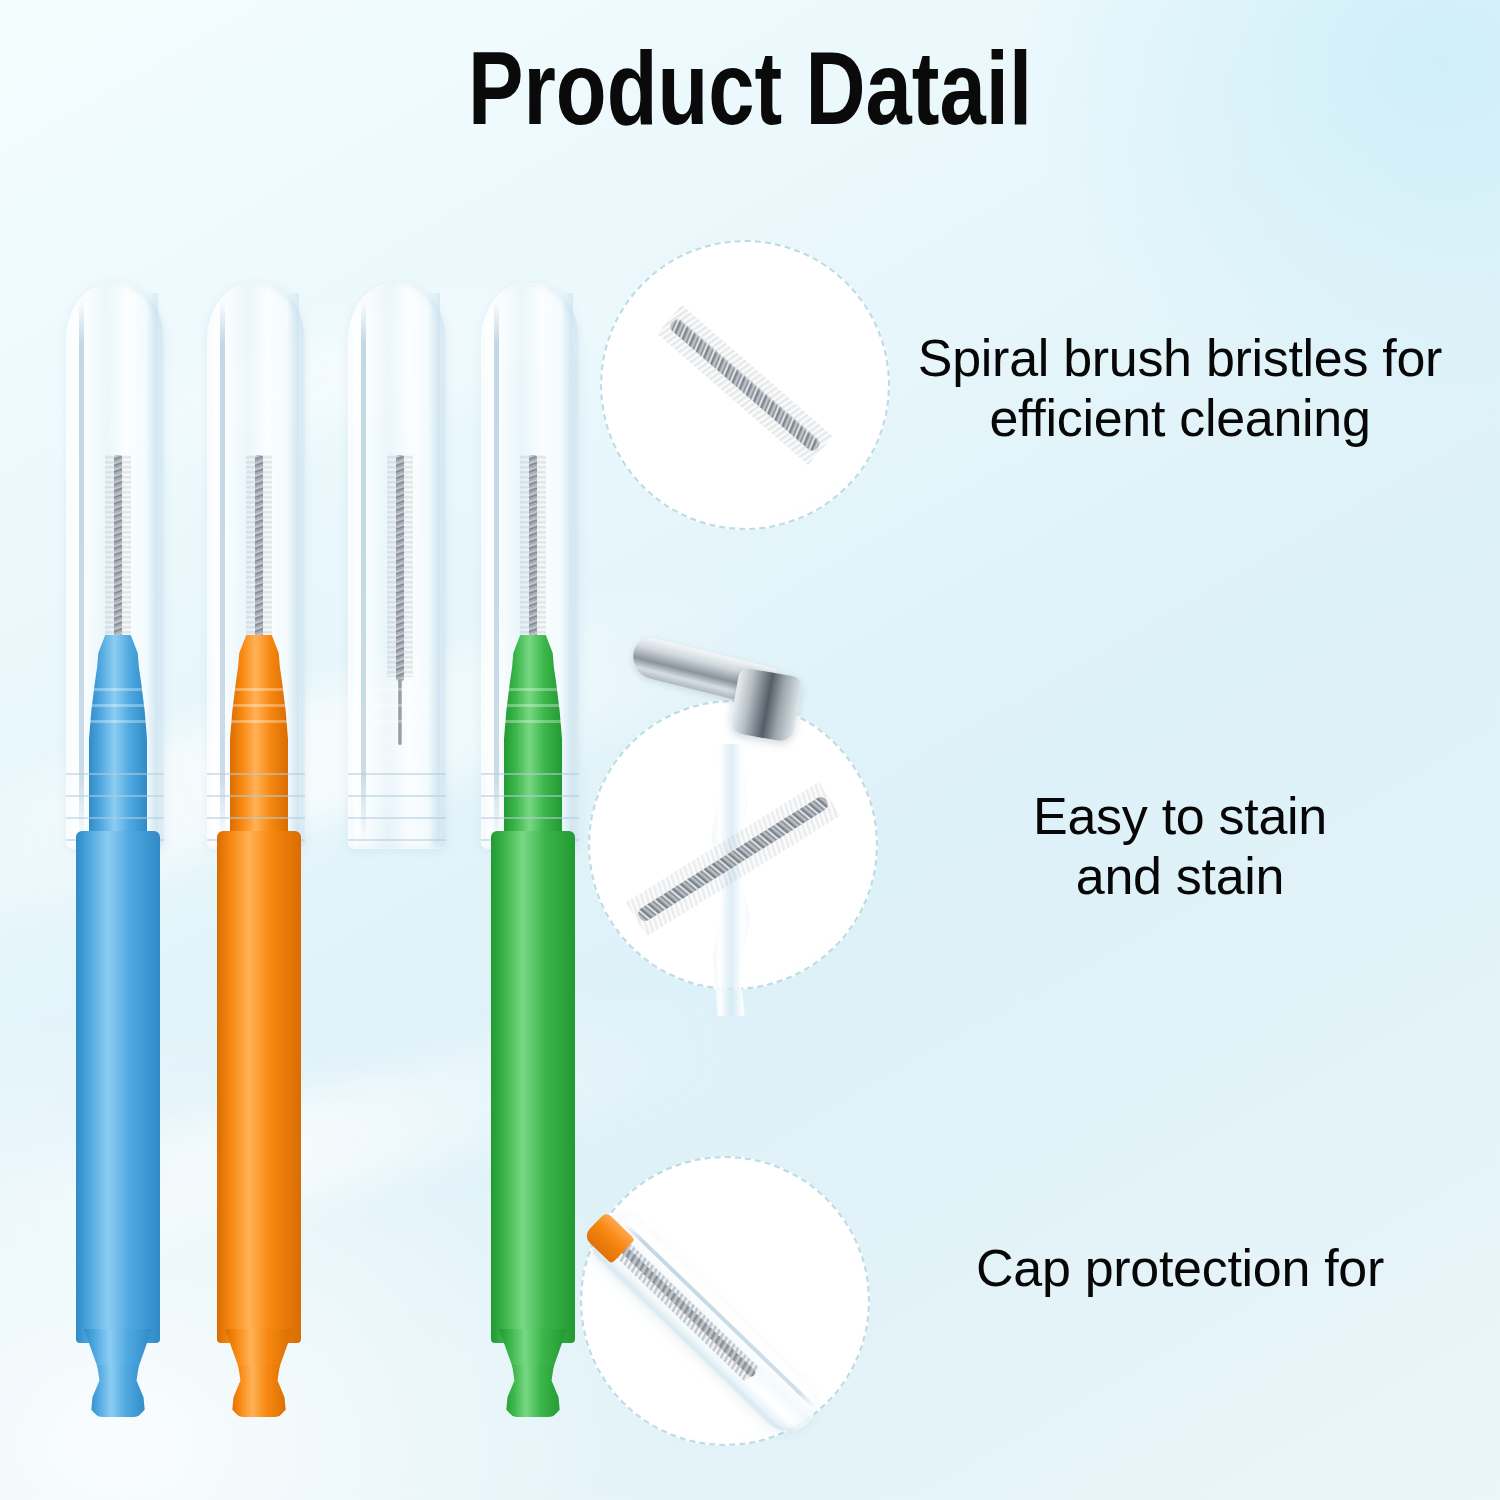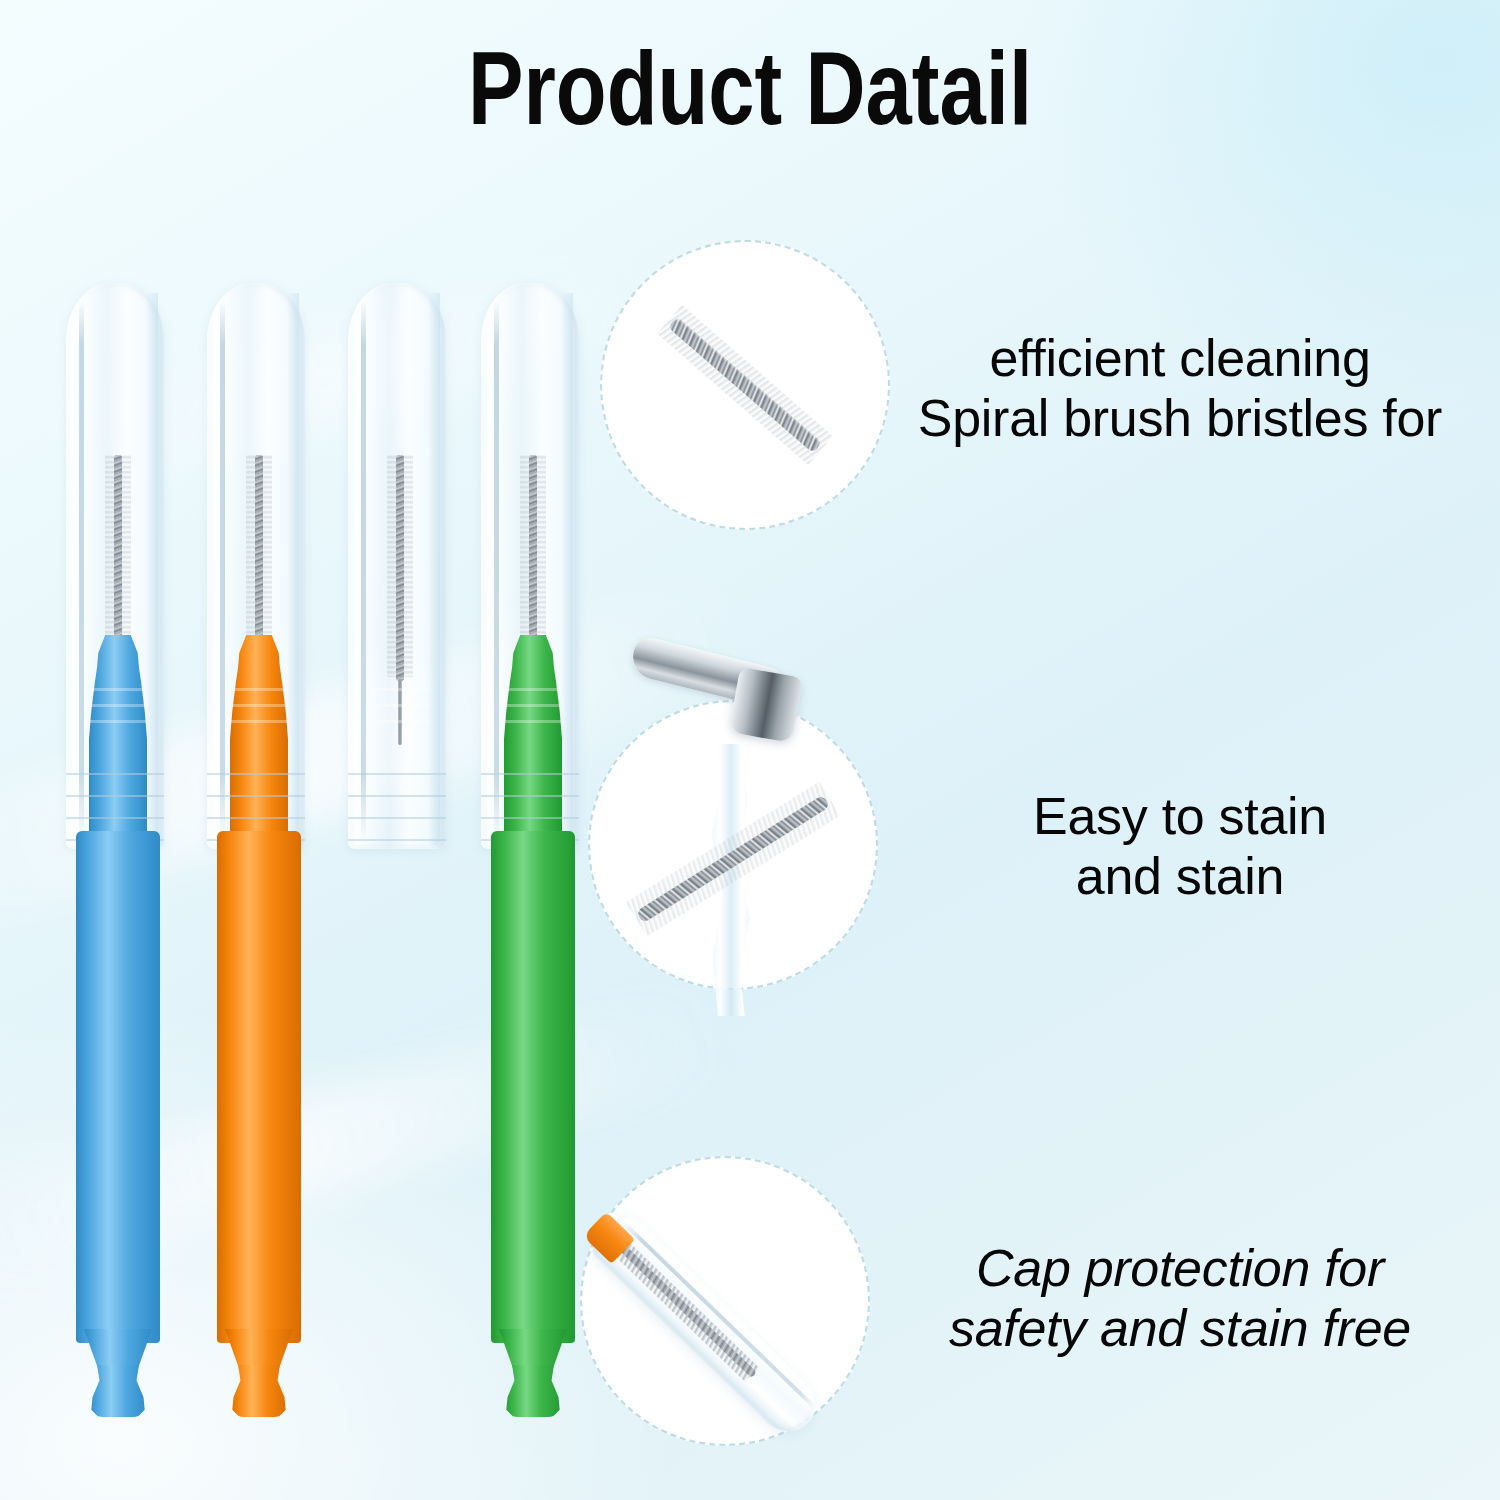--- a/index.html
+++ b/index.html
@@ -480,22 +480,22 @@
 
   <div class="feature">
     <div class="circle-wrap" id="circle-1" style="left: 600px; top: 240px; width: 290px; height: 290px;">
       <div class="circle"></div>
       <div class="spiral-brush">
         <div class="sb-fuzz"></div>
         <div class="sb-core"></div>
       </div>
     </div>
     <div class="feature-text" id="text-1" style="left: 860px; top: 328px; width: 640px;">
+      <div>Spiral brush bristles for</div>
       <div>efficient cleaning</div>
-      <div>Spiral brush bristles for</div>
     </div>
   </div>
 
   <div class="feature">
     <div class="circle-wrap" id="circle-2" style="left: 588px; top: 700px; width: 290px; height: 290px;">
       <div class="circle"></div>
       <div class="faucet">
         <div class="faucet-arm"></div>
         <div class="faucet-head"></div>
       </div>
@@ -517,19 +517,18 @@
       <div class="capped">
         <div class="capped-inner">
           <div class="capped-tube"></div>
           <div class="capped-edge"></div>
           <div class="capped-bristles"></div>
           <div class="capped-wire"></div>
           <div class="capped-handle"></div>
         </div>
       </div>
     </div>
-    <div class="feature-text" id="text-3" style="left: 860px; top: 1238px; width: 640px; font-style: italic;">
+    <div class="feature-text" id="text-3" style="left: 860px; top: 1238px; width: 640px;">
       <div>Cap protection for</div>
-      <div>safety and stain free</div>
     </div>
   </div>
 
 </div>
 
 </body></html>

